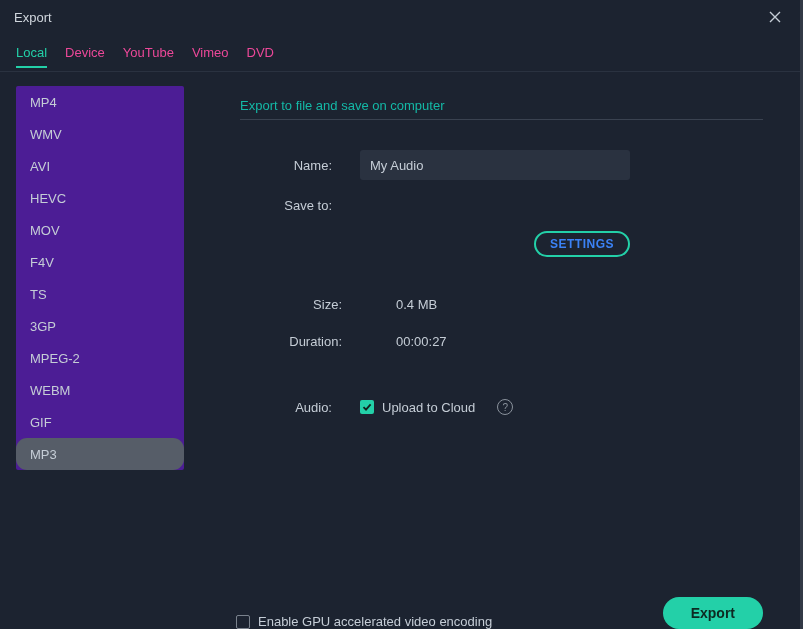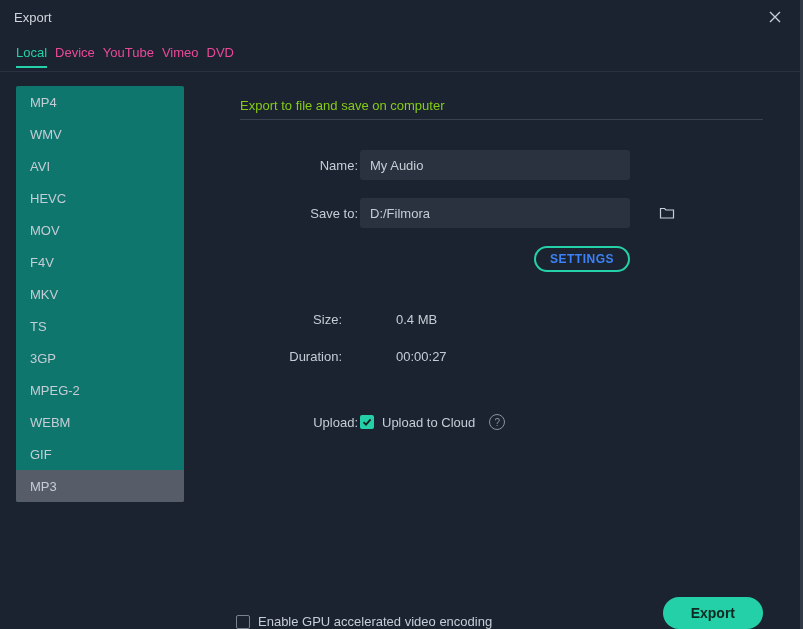--- a/index.html
+++ b/index.html
@@ -18,73 +18,73 @@
     padding: 0 14px;
     background: #1c2330;
   }
   .titlebar-title { color: #d0d6dd; font-size: 13px; }
   .titlebar-spacer { flex: 1; }
   .close-btn { width: 28px; height: 28px; display: flex; align-items: center; justify-content: center; cursor: pointer; color: #c5cdd6; }
   .close-btn svg { width: 12px; height: 12px; }
 
   .tabs {
     display: flex;
-    gap: 8px;
+    gap: 18px;
     padding: 0 16px;
     height: 38px;
     align-items: center;
     border-bottom: 1px solid #2a3240;
   }
   .tab { color: #ec4899; cursor: pointer; padding: 8px 0; }
   .tab.active { color: #23d0a8; border-bottom: 2px solid #23d0a8; padding-bottom: 6px; }
 
   .body {
     display: flex;
     height: 498px;
   }
   .sidebar {
     width: 200px;
     padding: 14px 16px 0 16px;
   }
   .format-list {
-    background: #0f766e;
+    background: #4c1d95;
     border-radius: 2px;
     overflow: hidden;
   }
   .format-item {
     height: 32px;
     display: flex;
     align-items: center;
     padding: 0 14px;
     color: #c5cdd6;
     cursor: pointer;
   }
-  .format-item.selected { background: #565d68; }
+  .format-item.selected { background: #565d68; border-radius: 11px; }
 
   .main {
     flex: 1;
     padding: 26px 40px 0 40px;
     position: relative;
   }
   .section-title {
-    color: #84cc16;
+    color: #14b8a6;
     font-size: 13px;
     border-bottom: 1px solid #3a4250;
     padding-bottom: 6px;
     margin-bottom: 30px;
   }
   .form-row {
     display: flex;
     align-items: center;
     margin-bottom: 18px;
   }
   .form-label {
     width: 120px;
     text-align: right;
-    padding-right: 2px;
+    padding-right: 28px;
     color: #c5cdd6;
   }
   .field-wrap { width: 324px; position: relative; }
   input.text-field {
     width: 270px;
     height: 30px;
     background: #2a3240;
     border: none;
     border-radius: 3px;
     color: #c5cdd6;
@@ -125,21 +125,21 @@
 
   .upload-row { display: flex; align-items: center; margin-top: 50px; }
   .checkbox {
     width: 14px; height: 14px; border-radius: 2px;
     display: inline-flex; align-items: center; justify-content: center;
     margin-right: 8px;
   }
   .checkbox.checked { background: #23d0a8; }
   .checkbox.checked svg { width: 10px; height: 10px; }
   .checkbox.unchecked { border: 1.5px solid #7a828d; }
-  .upload-label { margin-right: 6px; }
+  .upload-label { margin-right: 14px; }
   .help-icon {
     width: 16px; height: 16px; border: 1.2px solid #8a929c; border-radius: 50%;
     display: inline-flex; align-items: center; justify-content: center;
     font-size: 10px; color: #8a929c; margin-left: 8px;
   }
 
   .footer {
     position: absolute;
     left: 0; right: 16px; bottom: 0;
     height: 58px;
@@ -185,21 +185,20 @@
 
 <div class="body">
   <div class="sidebar">
     <div class="format-list">
       <div class="format-item">MP4</div>
       <div class="format-item">WMV</div>
       <div class="format-item">AVI</div>
       <div class="format-item">HEVC</div>
       <div class="format-item">MOV</div>
       <div class="format-item">F4V</div>
-      <div class="format-item">MKV</div>
       <div class="format-item">TS</div>
       <div class="format-item">3GP</div>
       <div class="format-item">MPEG-2</div>
       <div class="format-item">WEBM</div>
       <div class="format-item">GIF</div>
       <div class="format-item selected">MP3</div>
     </div>
   </div>
 
   <div class="main">
@@ -207,46 +206,38 @@
 
     <div class="form-row">
       <div class="form-label">Name:</div>
       <div class="field-wrap">
         <input class="text-field" value="My Audio" style="">
       </div>
     </div>
 
     <div class="form-row">
       <div class="form-label">Save to:</div>
-      <div class="field-wrap">
-        <input class="text-field" value="D:/Filmora" style="">
-        <span class="folder-icon">
-          <svg viewBox="0 0 16 16">
-              <path d="M1.5 3.5 h4 l1.5 1.5 h7.5 v8 h-13 z" fill="none" stroke="currentColor" stroke-width="1.2"></path>
-            </svg>
-        </span>
-      </div>
     </div>
 
     <div class="settings-row">
       <button class="settings-btn">SETTINGS</button>
     </div>
 
     <div class="info-row">
       <div class="info-label">Size:</div>
       <div class="info-value">0.4 MB</div>
     </div>
 
     <div class="info-row">
       <div class="info-label">Duration:</div>
       <div class="info-value">00:00:27</div>
     </div>
 
     <div class="upload-row">
-      <div class="form-label" style="width:120px">Upload:</div>
+      <div class="form-label" style="width:120px">Audio:</div>
       <span class="checkbox checked">
         <svg viewBox="0 0 10 10">
             <path d="M1.5 5.2 L4 7.7 L8.6 2.4" stroke="#12231d" stroke-width="1.8" fill="none"></path>
           </svg>
       </span>
       <span class="upload-label">Upload to Cloud</span>
       <span class="help-icon">
         <span>?</span>
       </span>
     </div>

